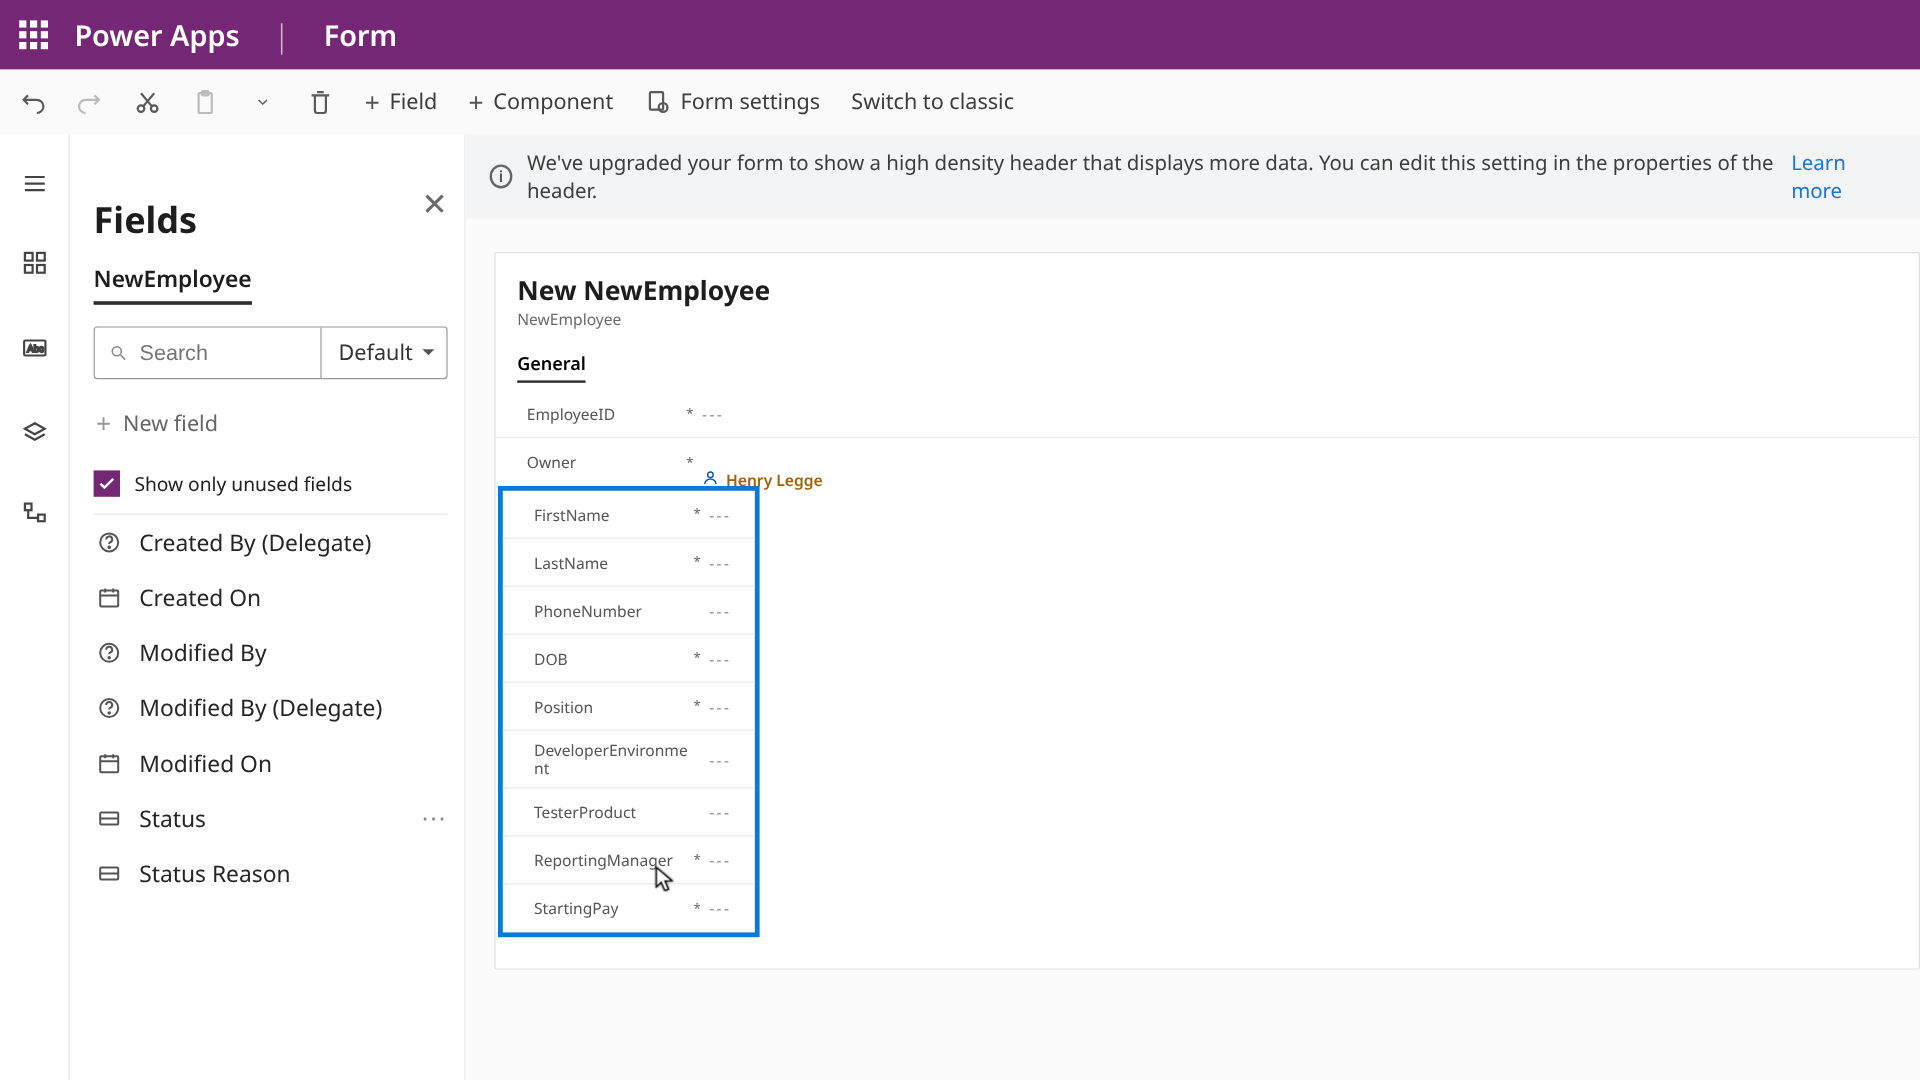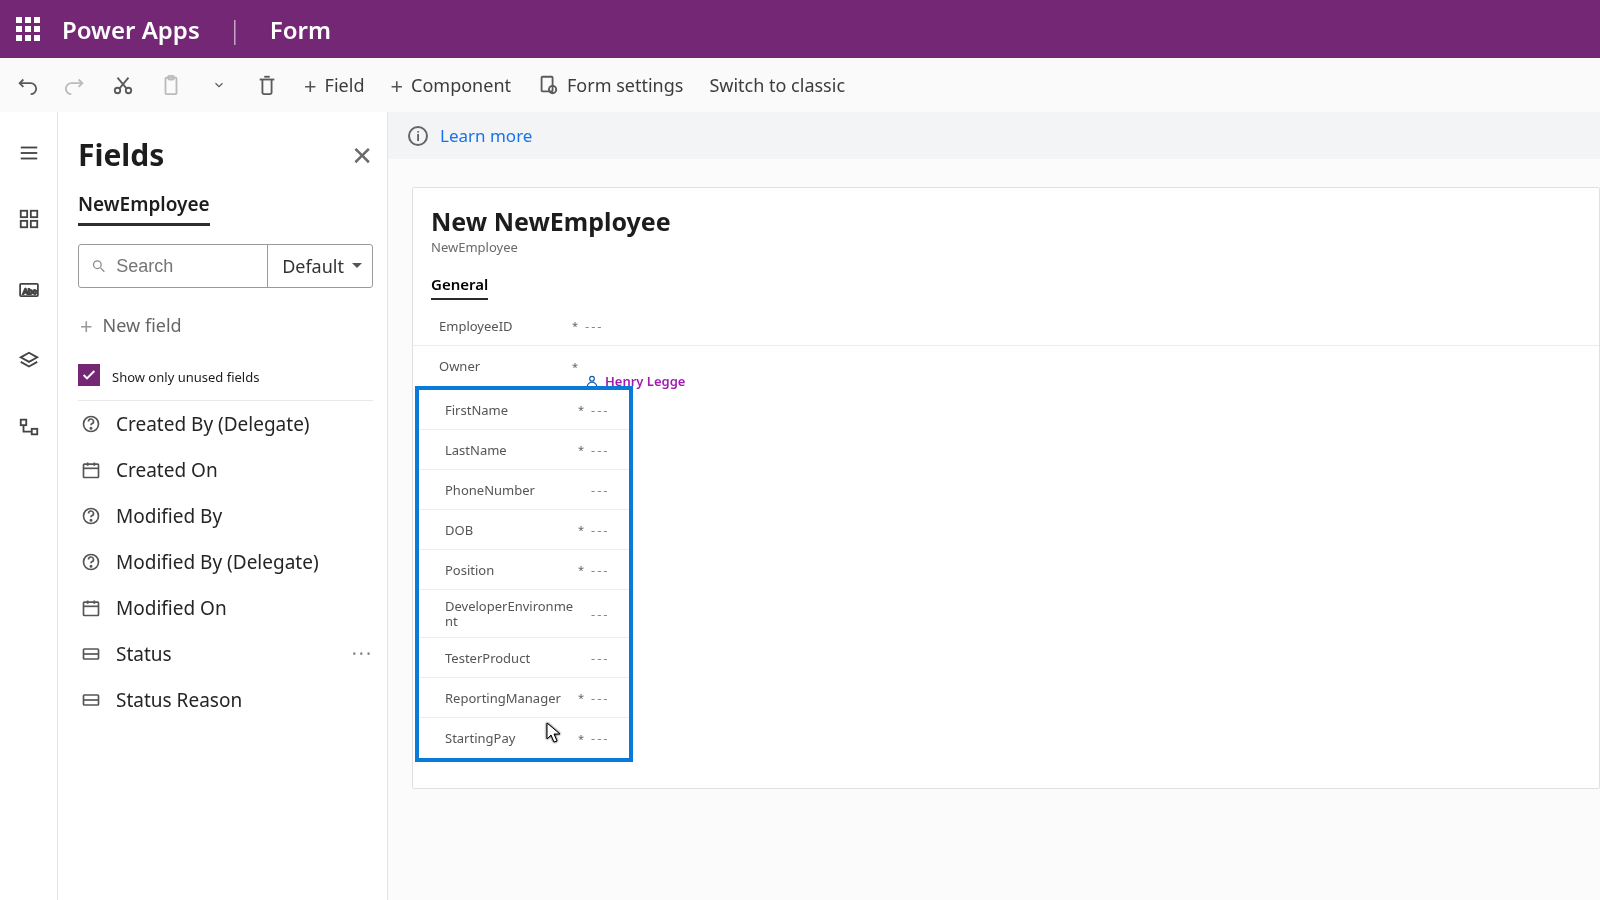--- a/index.html
+++ b/index.html
@@ -22,61 +22,61 @@
   .tb-btn svg { flex-shrink:0; }
 
   
   .main { display:flex; height:calc(900px - 58px - 54px); }
   .rail { width:58px; border-right:1px solid #e5e5e5; display:flex; flex-direction:column; align-items:center; gap:40px; padding-top:28px; }
   .rail .rail-icn { width:26px; height:26px; display:flex; align-items:center; justify-content:center; color:#444; cursor:pointer; }
   .rail .rail-item.active { border-left:3px solid #1063b3; padding-left:17px; margin-left:-20px; height:36px; display:flex; align-items:center; }
 
   .side-panel { width:330px; border-right:1px solid #e5e5e5; padding:22px 14px 0 20px; overflow-y:auto; }
   .panel-head { display:flex; align-items:center; justify-content:space-between; margin-bottom:16px; }
-  .panel-head h2 { font-size:30px; font-weight:700; }
+  .panel-head h2 { font-size:30px; font-weight:700;margin-top:28px; }
   .panel-close { font-size:26px; color:#6a6a6a; cursor:pointer; font-weight:300; }
 
   .tab-name { font-size:19px; font-weight:600; display:inline-block; padding-bottom:6px; border-bottom:3px solid #2e2e2e; margin-bottom:18px; }
 
   .search-row { display:flex; height:44px; border:1px solid #9a9a9a; border-radius:3px; margin-bottom:12px; }
   .search-box { flex:1; display:flex; align-items:center; padding:0 12px; gap:10px; }
   .search-box input { border:none; outline:none; font-size:18px; width:100%; color:#666; }
   .search-filter { border-left:1px solid #9a9a9a; padding:0 28px 0 14px; display:flex; align-items:center; font-size:18px; color:#333; position:relative; cursor:pointer; }
   .search-filter::after { content:""; position:absolute; right:10px; top:18px; border:5px solid transparent; border-top-color:#555; }
 
   .new-field { display:flex; align-items:center; gap:10px; font-size:18px; color:#666; padding:10px 0 18px 2px; cursor:pointer; }
   .new-field .plus { font-size:22px; color:#999; }
 
-  .chk-row { display:flex; align-items:flex-end; gap:12px; font-size:13px; padding:6px 0 14px 0; border-bottom:1px solid #e9e9e9; }
+  .chk-row { display:flex; align-items:flex-end; gap:12px; font-size:16px; padding:6px 0 14px 0; border-bottom:1px solid #e9e9e9; }
   .chk { width:22px; height:22px; background:#742774; display:flex; align-items:center; justify-content:center; }
   .chk svg path { stroke:#fff; stroke-width:3; fill:none; }
 
   .field-list { list-style:none; }
   .field-list li { display:flex; align-items:center; gap:14px; font-size:19px; padding:10px 0 10px 2px; color:#252525; cursor:pointer; }
   .fl-icn { width:22px; height:22px; display:flex; align-items:center; justify-content:center; color:#555; }
   .fl-more { margin-left:auto; color:#888; letter-spacing:2px; }
 
   
   .canvas { flex:1; background:#fbfbfb; display:flex; flex-direction:column; }
   .info-bar { display:flex; align-items:center; gap:12px; padding:12px 20px; background:#f3f4f5; font-size:17px; color:#3d3d3d; }
   .info-bar .info-icn { width:20px; height:20px; border:2px solid #666; border-radius:50%; display:flex; align-items:center; justify-content:center; font-size:13px; font-weight:600; color:#555; }
   .info-bar a { color:#1a73e8; text-decoration:none; cursor:pointer; }
 
   .form-wrap { padding:28px 0 32px 24px; }
   .form-card { background:#fff; border:1px solid #e0e0e0; border-radius:2px; padding:16px 0 26px 0; }
-  .form-title { font-size:25px; font-weight:700; padding-left:18px; }
+  .form-title { font-size:22px; font-weight:700; padding-left:18px; }
   .form-sub { font-size:13px; color:#6a6a6a; padding-left:18px; }
   .form-tab { display:inline-block; margin:18px 0 6px 18px; font-size:15px; font-weight:600; color:#000000; padding-bottom:4px; border-bottom:2px solid #2a2a2a; }
 
   .row { display:flex; align-items:center; height:40px; border-bottom:1px solid #ececec; padding-left:26px; font-size:13px; }
   .row:last-child { border-bottom:none; }
   .lbl { width:130px; color:#555; display:flex; align-items:center; }
   .req { color:#666; font-size:11px; width:12px; text-align:center; }
   .val { color:#888; letter-spacing:2px; padding-left:4px; }
-  .val.owner { color:#a21caf; letter-spacing:0; font-weight:600; display:flex; align-items:center; gap:6px;margin-top:29px; }
+  .val.owner { color:#a16207; letter-spacing:0; font-weight:600; display:flex; align-items:flex-start; gap:6px;margin-top:29px; }
   .val.owner svg { stroke:#0f5aa7; }
 
   .highlight-box { border:4px solid #0a7ad9; margin:0 0 0 2px; width:218px; }
 
   .cursor { position:fixed; left:546px; top:722px; pointer-events:none; }
   .cursor svg { filter: drop-shadow(0 0 1px #000); }
 
   svg { display:block; }
 </style>
 </head>
@@ -305,20 +305,21 @@
             </svg>
           </span>
                 <span>Status Reason</span>
                 </li>
       </ul>
   </div>
 
   <div class="canvas">
     <div class="info-bar">
       <span class="info-icn">i</span>
+      <span>We've upgraded your form to show a high density header that displays more data. You can edit this setting in the properties of the header.</span>
       <a>Learn more</a>
     </div>
 
     <div class="form-wrap">
       <div class="form-card">
         <div class="form-title">New NewEmployee</div>
         <div class="form-sub">NewEmployee</div>
         <span class="form-tab">General</span>
 
         <div id="header-rows">

